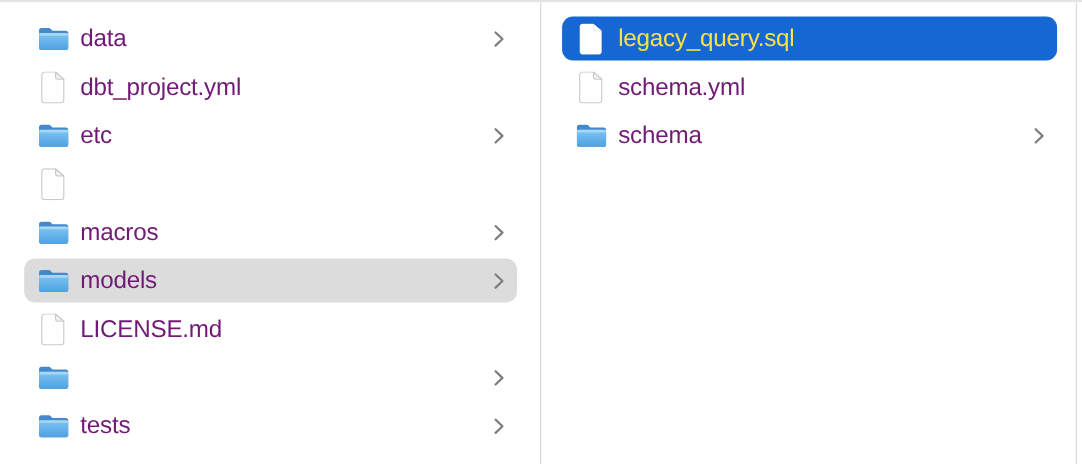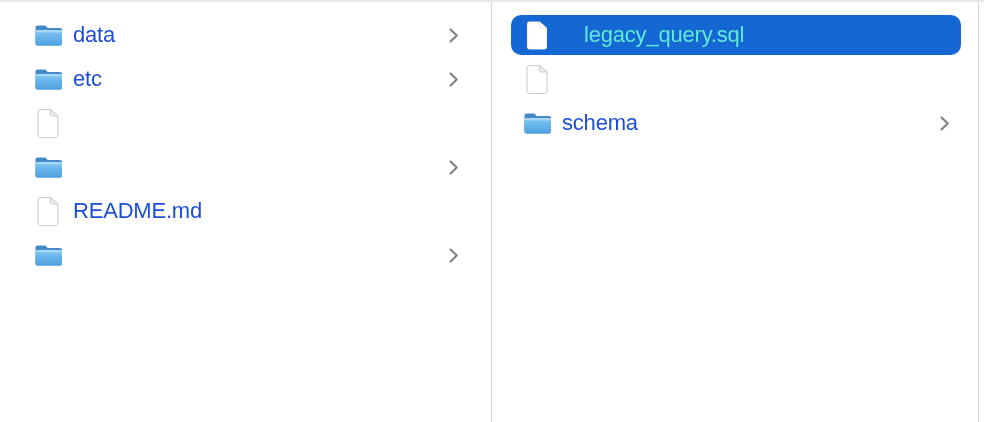--- a/index.html
+++ b/index.html
@@ -35,25 +35,25 @@
   .icon-wrap {
     flex: 0 0 30px;
     width: 30px;
     display: flex;
     align-items: center;
     justify-content: center;
     margin-right: 10px;
   }
   .label {
     font-size: 22px;
-    color: #1d4ed8;
+    color: #701a75;
     white-space: nowrap;
     letter-spacing: -0.2px;
   }
-  .row.sel-active .label { color: #5eead4; margin-left: 22px; }
+  .row.sel-active .label { color: #fde047; }
   .row.sel-active .doc-page { stroke: rgba(0,0,0,0.06); }
   .row.sel-active .doc-fold { fill: #ffffff; stroke: rgba(0,0,0,0.10); }
   .chevron { margin-left: auto; display: flex; align-items: center; }
 </style>
 </head>
 <body>
 
 <svg width="0" height="0" style="position:absolute" aria-hidden="true">
   <defs>
     <linearGradient id="folderGrad" x1="0" y1="0" x2="0" y2="1">
@@ -76,20 +76,31 @@
     </span>
     <span class="label">data</span>
     <span class="chevron">
       <svg width="11" height="17" viewBox="0 0 11 17">
         <path d="M2.5 2.5 L8.8 8.5 L2.5 14.5" fill="none" stroke="#7d7d7d" stroke-width="2" stroke-linecap="round" stroke-linejoin="round"></path>
       </svg>
     </span>
   </div>
       <div class="row">
     <span class="icon-wrap">
+
+      <svg width="23" height="29" viewBox="0 0 23 29">
+        <path class="doc-page" d="M3.5 0.5 h10 L21 7 v19 c0 1.38 -1.12 2.5 -2.5 2.5 h-15 C2.12 28.5 1 27.38 1 26 V3 C1 1.62 2.12 0.5 3.5 0.5 Z" fill="#ffffff" stroke="#c9c9c9" stroke-width="1"></path>
+        <path class="doc-fold" d="M13.5 0.5 L21 7 h-5.5 c-1.1 0 -2 -0.9 -2 -2 Z" fill="#f0f0f0" stroke="#c9c9c9" stroke-width="1" stroke-linejoin="round"></path>
+      </svg>
+    </span>
+    <span class="label">dbt_project.yml</span>
+
+  </div>
+      <div class="row">
+    <span class="icon-wrap">
       <svg width="29" height="25" viewBox="0 0 29 25">
         <path d="M1.5 4.5 C1.5 3.4 2.4 2.5 3.5 2.5 h7 c0.53 0 1.04 0.21 1.41 0.59 l1.82 1.82 h12.27 c1.1 0 2 0.9 2 2 v13.6 c0 1.1 -0.9 2 -2 2 h-22.5 c-1.1 0 -2 -0.9 -2 -2 Z" fill="#4489cc"></path>
         <rect x="1.5" y="7" width="26.5" height="15.5" rx="1.8" fill="url(#folderGrad)"></rect>
         <rect x="1.5" y="7" width="26.5" height="2.4" rx="1.2" fill="rgba(255,255,255,0.35)"></rect>
       </svg>
 
     </span>
     <span class="label">etc</span>
     <span class="chevron">
       <svg width="11" height="17" viewBox="0 0 11 17">
@@ -109,46 +120,79 @@
   </div>
       <div class="row">
     <span class="icon-wrap">
       <svg width="29" height="25" viewBox="0 0 29 25">
         <path d="M1.5 4.5 C1.5 3.4 2.4 2.5 3.5 2.5 h7 c0.53 0 1.04 0.21 1.41 0.59 l1.82 1.82 h12.27 c1.1 0 2 0.9 2 2 v13.6 c0 1.1 -0.9 2 -2 2 h-22.5 c-1.1 0 -2 -0.9 -2 -2 Z" fill="#4489cc"></path>
         <rect x="1.5" y="7" width="26.5" height="15.5" rx="1.8" fill="url(#folderGrad)"></rect>
         <rect x="1.5" y="7" width="26.5" height="2.4" rx="1.2" fill="rgba(255,255,255,0.35)"></rect>
       </svg>
 
     </span>
-    <span class="chevron">
-      <svg width="11" height="17" viewBox="0 0 11 17">
-        <path d="M2.5 2.5 L8.8 8.5 L2.5 14.5" fill="none" stroke="#7d7d7d" stroke-width="2" stroke-linecap="round" stroke-linejoin="round"></path>
-      </svg>
-    </span>
-  </div>
-      <div class="row">
-    <span class="icon-wrap">
-
-      <svg width="23" height="29" viewBox="0 0 23 29">
-        <path class="doc-page" d="M3.5 0.5 h10 L21 7 v19 c0 1.38 -1.12 2.5 -2.5 2.5 h-15 C2.12 28.5 1 27.38 1 26 V3 C1 1.62 2.12 0.5 3.5 0.5 Z" fill="#ffffff" stroke="#c9c9c9" stroke-width="1"></path>
-        <path class="doc-fold" d="M13.5 0.5 L21 7 h-5.5 c-1.1 0 -2 -0.9 -2 -2 Z" fill="#f0f0f0" stroke="#c9c9c9" stroke-width="1" stroke-linejoin="round"></path>
-      </svg>
-    </span>
-    <span class="label">README.md</span>
-
-  </div>
-      <div class="row">
-    <span class="icon-wrap">
-      <svg width="29" height="25" viewBox="0 0 29 25">
-        <path d="M1.5 4.5 C1.5 3.4 2.4 2.5 3.5 2.5 h7 c0.53 0 1.04 0.21 1.41 0.59 l1.82 1.82 h12.27 c1.1 0 2 0.9 2 2 v13.6 c0 1.1 -0.9 2 -2 2 h-22.5 c-1.1 0 -2 -0.9 -2 -2 Z" fill="#4489cc"></path>
-        <rect x="1.5" y="7" width="26.5" height="15.5" rx="1.8" fill="url(#folderGrad)"></rect>
-        <rect x="1.5" y="7" width="26.5" height="2.4" rx="1.2" fill="rgba(255,255,255,0.35)"></rect>
-      </svg>
-
-    </span>
+    <span class="label">macros</span>
+    <span class="chevron">
+      <svg width="11" height="17" viewBox="0 0 11 17">
+        <path d="M2.5 2.5 L8.8 8.5 L2.5 14.5" fill="none" stroke="#7d7d7d" stroke-width="2" stroke-linecap="round" stroke-linejoin="round"></path>
+      </svg>
+    </span>
+  </div>
+      <div class="row sel-inactive">
+    <span class="icon-wrap">
+      <svg width="29" height="25" viewBox="0 0 29 25">
+        <path d="M1.5 4.5 C1.5 3.4 2.4 2.5 3.5 2.5 h7 c0.53 0 1.04 0.21 1.41 0.59 l1.82 1.82 h12.27 c1.1 0 2 0.9 2 2 v13.6 c0 1.1 -0.9 2 -2 2 h-22.5 c-1.1 0 -2 -0.9 -2 -2 Z" fill="#4489cc"></path>
+        <rect x="1.5" y="7" width="26.5" height="15.5" rx="1.8" fill="url(#folderGrad)"></rect>
+        <rect x="1.5" y="7" width="26.5" height="2.4" rx="1.2" fill="rgba(255,255,255,0.35)"></rect>
+      </svg>
+
+    </span>
+    <span class="label">models</span>
+    <span class="chevron">
+      <svg width="11" height="17" viewBox="0 0 11 17">
+        <path d="M2.5 2.5 L8.8 8.5 L2.5 14.5" fill="none" stroke="#7d7d7d" stroke-width="2" stroke-linecap="round" stroke-linejoin="round"></path>
+      </svg>
+    </span>
+  </div>
+      <div class="row">
+    <span class="icon-wrap">
+
+      <svg width="23" height="29" viewBox="0 0 23 29">
+        <path class="doc-page" d="M3.5 0.5 h10 L21 7 v19 c0 1.38 -1.12 2.5 -2.5 2.5 h-15 C2.12 28.5 1 27.38 1 26 V3 C1 1.62 2.12 0.5 3.5 0.5 Z" fill="#ffffff" stroke="#c9c9c9" stroke-width="1"></path>
+        <path class="doc-fold" d="M13.5 0.5 L21 7 h-5.5 c-1.1 0 -2 -0.9 -2 -2 Z" fill="#f0f0f0" stroke="#c9c9c9" stroke-width="1" stroke-linejoin="round"></path>
+      </svg>
+    </span>
+    <span class="label">LICENSE.md</span>
+
+  </div>
+      <div class="row">
+    <span class="icon-wrap">
+      <svg width="29" height="25" viewBox="0 0 29 25">
+        <path d="M1.5 4.5 C1.5 3.4 2.4 2.5 3.5 2.5 h7 c0.53 0 1.04 0.21 1.41 0.59 l1.82 1.82 h12.27 c1.1 0 2 0.9 2 2 v13.6 c0 1.1 -0.9 2 -2 2 h-22.5 c-1.1 0 -2 -0.9 -2 -2 Z" fill="#4489cc"></path>
+        <rect x="1.5" y="7" width="26.5" height="15.5" rx="1.8" fill="url(#folderGrad)"></rect>
+        <rect x="1.5" y="7" width="26.5" height="2.4" rx="1.2" fill="rgba(255,255,255,0.35)"></rect>
+      </svg>
+
+    </span>
+    <span class="chevron">
+      <svg width="11" height="17" viewBox="0 0 11 17">
+        <path d="M2.5 2.5 L8.8 8.5 L2.5 14.5" fill="none" stroke="#7d7d7d" stroke-width="2" stroke-linecap="round" stroke-linejoin="round"></path>
+      </svg>
+    </span>
+  </div>
+      <div class="row">
+    <span class="icon-wrap">
+      <svg width="29" height="25" viewBox="0 0 29 25">
+        <path d="M1.5 4.5 C1.5 3.4 2.4 2.5 3.5 2.5 h7 c0.53 0 1.04 0.21 1.41 0.59 l1.82 1.82 h12.27 c1.1 0 2 0.9 2 2 v13.6 c0 1.1 -0.9 2 -2 2 h-22.5 c-1.1 0 -2 -0.9 -2 -2 Z" fill="#4489cc"></path>
+        <rect x="1.5" y="7" width="26.5" height="15.5" rx="1.8" fill="url(#folderGrad)"></rect>
+        <rect x="1.5" y="7" width="26.5" height="2.4" rx="1.2" fill="rgba(255,255,255,0.35)"></rect>
+      </svg>
+
+    </span>
+    <span class="label">tests</span>
     <span class="chevron">
       <svg width="11" height="17" viewBox="0 0 11 17">
         <path d="M2.5 2.5 L8.8 8.5 L2.5 14.5" fill="none" stroke="#7d7d7d" stroke-width="2" stroke-linecap="round" stroke-linejoin="round"></path>
       </svg>
     </span>
   </div>
     </div>
   <div class="col col-right">
       <div class="row sel-active">
     <span class="icon-wrap">
@@ -162,20 +206,21 @@
 
   </div>
       <div class="row">
     <span class="icon-wrap">
 
       <svg width="23" height="29" viewBox="0 0 23 29">
         <path class="doc-page" d="M3.5 0.5 h10 L21 7 v19 c0 1.38 -1.12 2.5 -2.5 2.5 h-15 C2.12 28.5 1 27.38 1 26 V3 C1 1.62 2.12 0.5 3.5 0.5 Z" fill="#ffffff" stroke="#c9c9c9" stroke-width="1"></path>
         <path class="doc-fold" d="M13.5 0.5 L21 7 h-5.5 c-1.1 0 -2 -0.9 -2 -2 Z" fill="#f0f0f0" stroke="#c9c9c9" stroke-width="1" stroke-linejoin="round"></path>
       </svg>
     </span>
+    <span class="label">schema.yml</span>
 
   </div>
       <div class="row">
     <span class="icon-wrap">
       <svg width="29" height="25" viewBox="0 0 29 25">
         <path d="M1.5 4.5 C1.5 3.4 2.4 2.5 3.5 2.5 h7 c0.53 0 1.04 0.21 1.41 0.59 l1.82 1.82 h12.27 c1.1 0 2 0.9 2 2 v13.6 c0 1.1 -0.9 2 -2 2 h-22.5 c-1.1 0 -2 -0.9 -2 -2 Z" fill="#4489cc"></path>
         <rect x="1.5" y="7" width="26.5" height="15.5" rx="1.8" fill="url(#folderGrad)"></rect>
         <rect x="1.5" y="7" width="26.5" height="2.4" rx="1.2" fill="rgba(255,255,255,0.35)"></rect>
       </svg>
 

